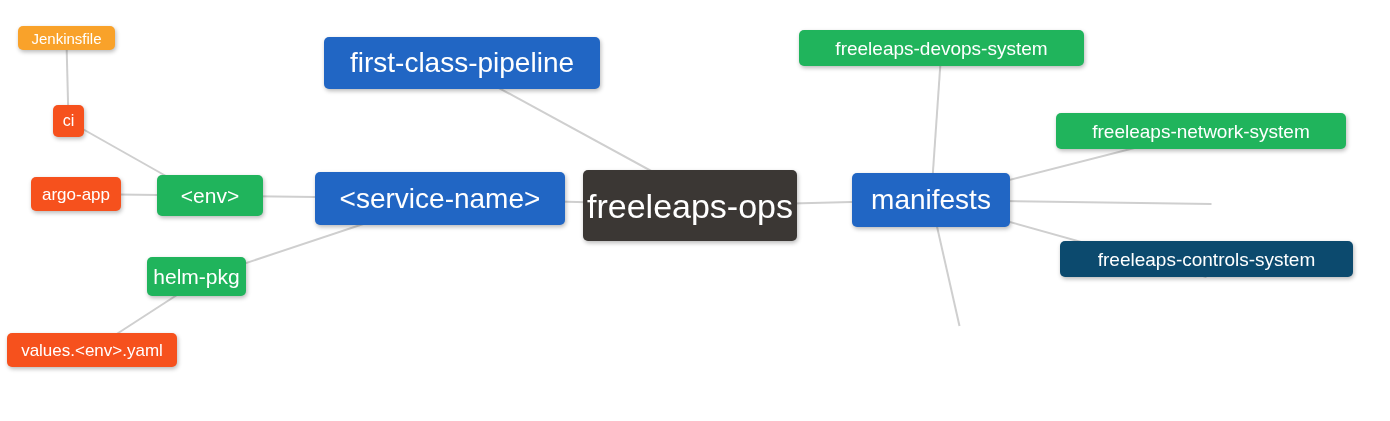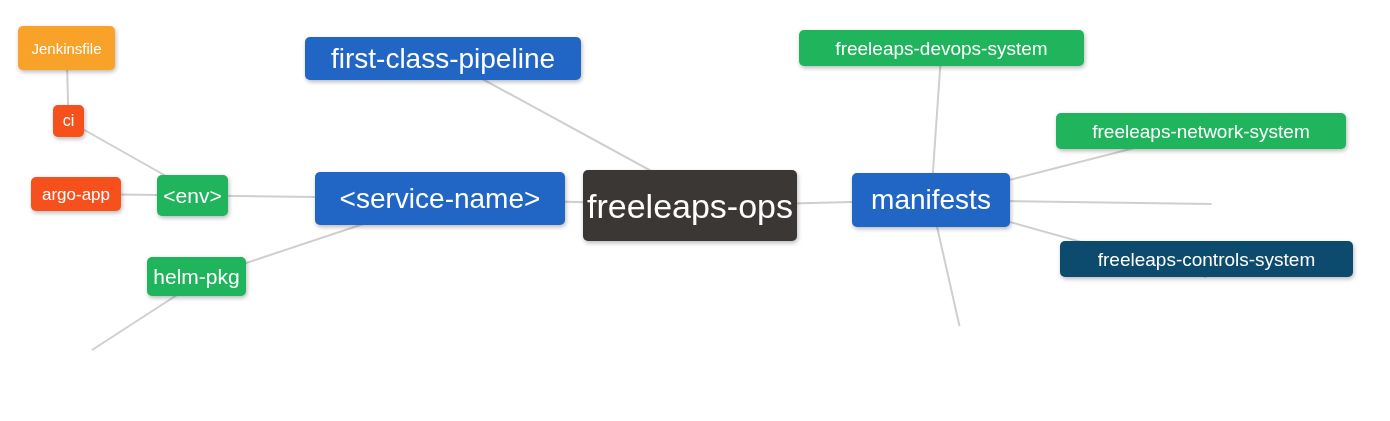--- a/index.html
+++ b/index.html
@@ -50,25 +50,26 @@
       <line x1="440" y1="198.5" x2="205.5" y2="276.5" stroke="#cfcfcf" stroke-width="2"></line>
       <line x1="205.5" y1="276.5" x2="92" y2="350" stroke="#cfcfcf" stroke-width="2"></line>
       <line x1="714.5" y1="205.5" x2="931" y2="200" stroke="#cfcfcf" stroke-width="2"></line>
       <line x1="931" y1="200" x2="941.5" y2="48" stroke="#cfcfcf" stroke-width="2"></line>
       <line x1="931" y1="200" x2="1201" y2="131" stroke="#cfcfcf" stroke-width="2"></line>
       <line x1="931" y1="200" x2="1211.5" y2="204" stroke="#cfcfcf" stroke-width="2"></line>
       <line x1="931" y1="200" x2="1206.5" y2="277" stroke="#cfcfcf" stroke-width="2"></line>
       <line x1="931" y1="200" x2="959.5" y2="326" stroke="#cfcfcf" stroke-width="2"></line>
     </svg>
 
-<div class="node" style="left: 18px; top: 26px; width: 97px; height: 44px; background: rgb(249, 162, 42); color: rgb(255, 255, 255); font-size: 15px;">Jenkinsfile</div>
+<div class="node" style="left: 18px; top: 26px; width: 97px; height: 24px; background: rgb(249, 162, 42); color: rgb(255, 255, 255); font-size: 15px;">Jenkinsfile</div>
     <div class="node" style="left: 53px; top: 105px; width: 31px; height: 32px; background: rgb(246, 81, 29); color: rgb(255, 255, 255); font-size: 16px; text-align: center;">ci</div>
     <div class="node" style="left: 31px; top: 177px; width: 90px; height: 34px; background: rgb(246, 81, 29); color: rgb(255, 255, 255); font-size: 17px;">argo-app</div>
-    <div class="node" style="left: 157px; top: 175px; width: 71px; height: 41px; background: rgb(32, 180, 92); color: rgb(255, 255, 255); font-size: 21px;">&lt;env&gt;</div>
+    <div class="node" style="left: 157px; top: 175px; width: 106px; height: 41px; background: rgb(32, 180, 92); color: rgb(255, 255, 255); font-size: 21px;">&lt;env&gt;</div>
     <div class="node" style="left: 147px; top: 257px; width: 99px; height: 39px; background: rgb(32, 180, 92); color: rgb(255, 255, 255); font-size: 21px;">helm-pkg</div>
-    <div class="node" style="left: 305px; top: 37px; width: 276px; height: 43px; background: rgb(33, 102, 196); color: rgb(255, 255, 255); font-size: 28px;">first-class-pipeline</div>
+    <div class="node" style="left: 7px; top: 333px; width: 170px; height: 34px; background: rgb(246, 81, 29); color: rgb(255, 255, 255); font-size: 17px;">values.&lt;env&gt;.yaml</div>
+    <div class="node" style="left: 324px; top: 37px; width: 276px; height: 52px; background: rgb(33, 102, 196); color: rgb(255, 255, 255); font-size: 28px;">first-class-pipeline</div>
     <div class="node" style="left: 315px; top: 172px; width: 250px; height: 53px; background: rgb(33, 102, 196); color: rgb(255, 255, 255); font-size: 28px;">&lt;service-name&gt;</div>
     <div class="node" style="left: 583px; top: 170px; width: 214px; height: 71px; background: rgb(59, 55, 52); color: rgb(255, 255, 255); font-size: 34px;">freeleaps-ops</div>
     <div class="node" style="left: 852px; top: 173px; width: 158px; height: 54px; background: rgb(33, 102, 196); color: rgb(255, 255, 255); font-size: 28px;">manifests</div>
     <div class="node" style="left: 799px; top: 30px; width: 285px; height: 36px; background: rgb(32, 180, 92); color: rgb(255, 255, 255); font-size: 19px;">freeleaps-devops-system</div>
     <div class="node" style="left: 1056px; top: 113px; width: 290px; height: 36px; background: rgb(32, 180, 92); color: rgb(255, 255, 255); font-size: 19px;">freeleaps-network-system</div>
     <div class="node" style="left: 1060px; top: 241px; width: 293px; height: 36px; background: #0c4a6e; color: rgb(255, 255, 255); font-size: 19px;">freeleaps-controls-system</div>
   </div>
 
 </body></html>

